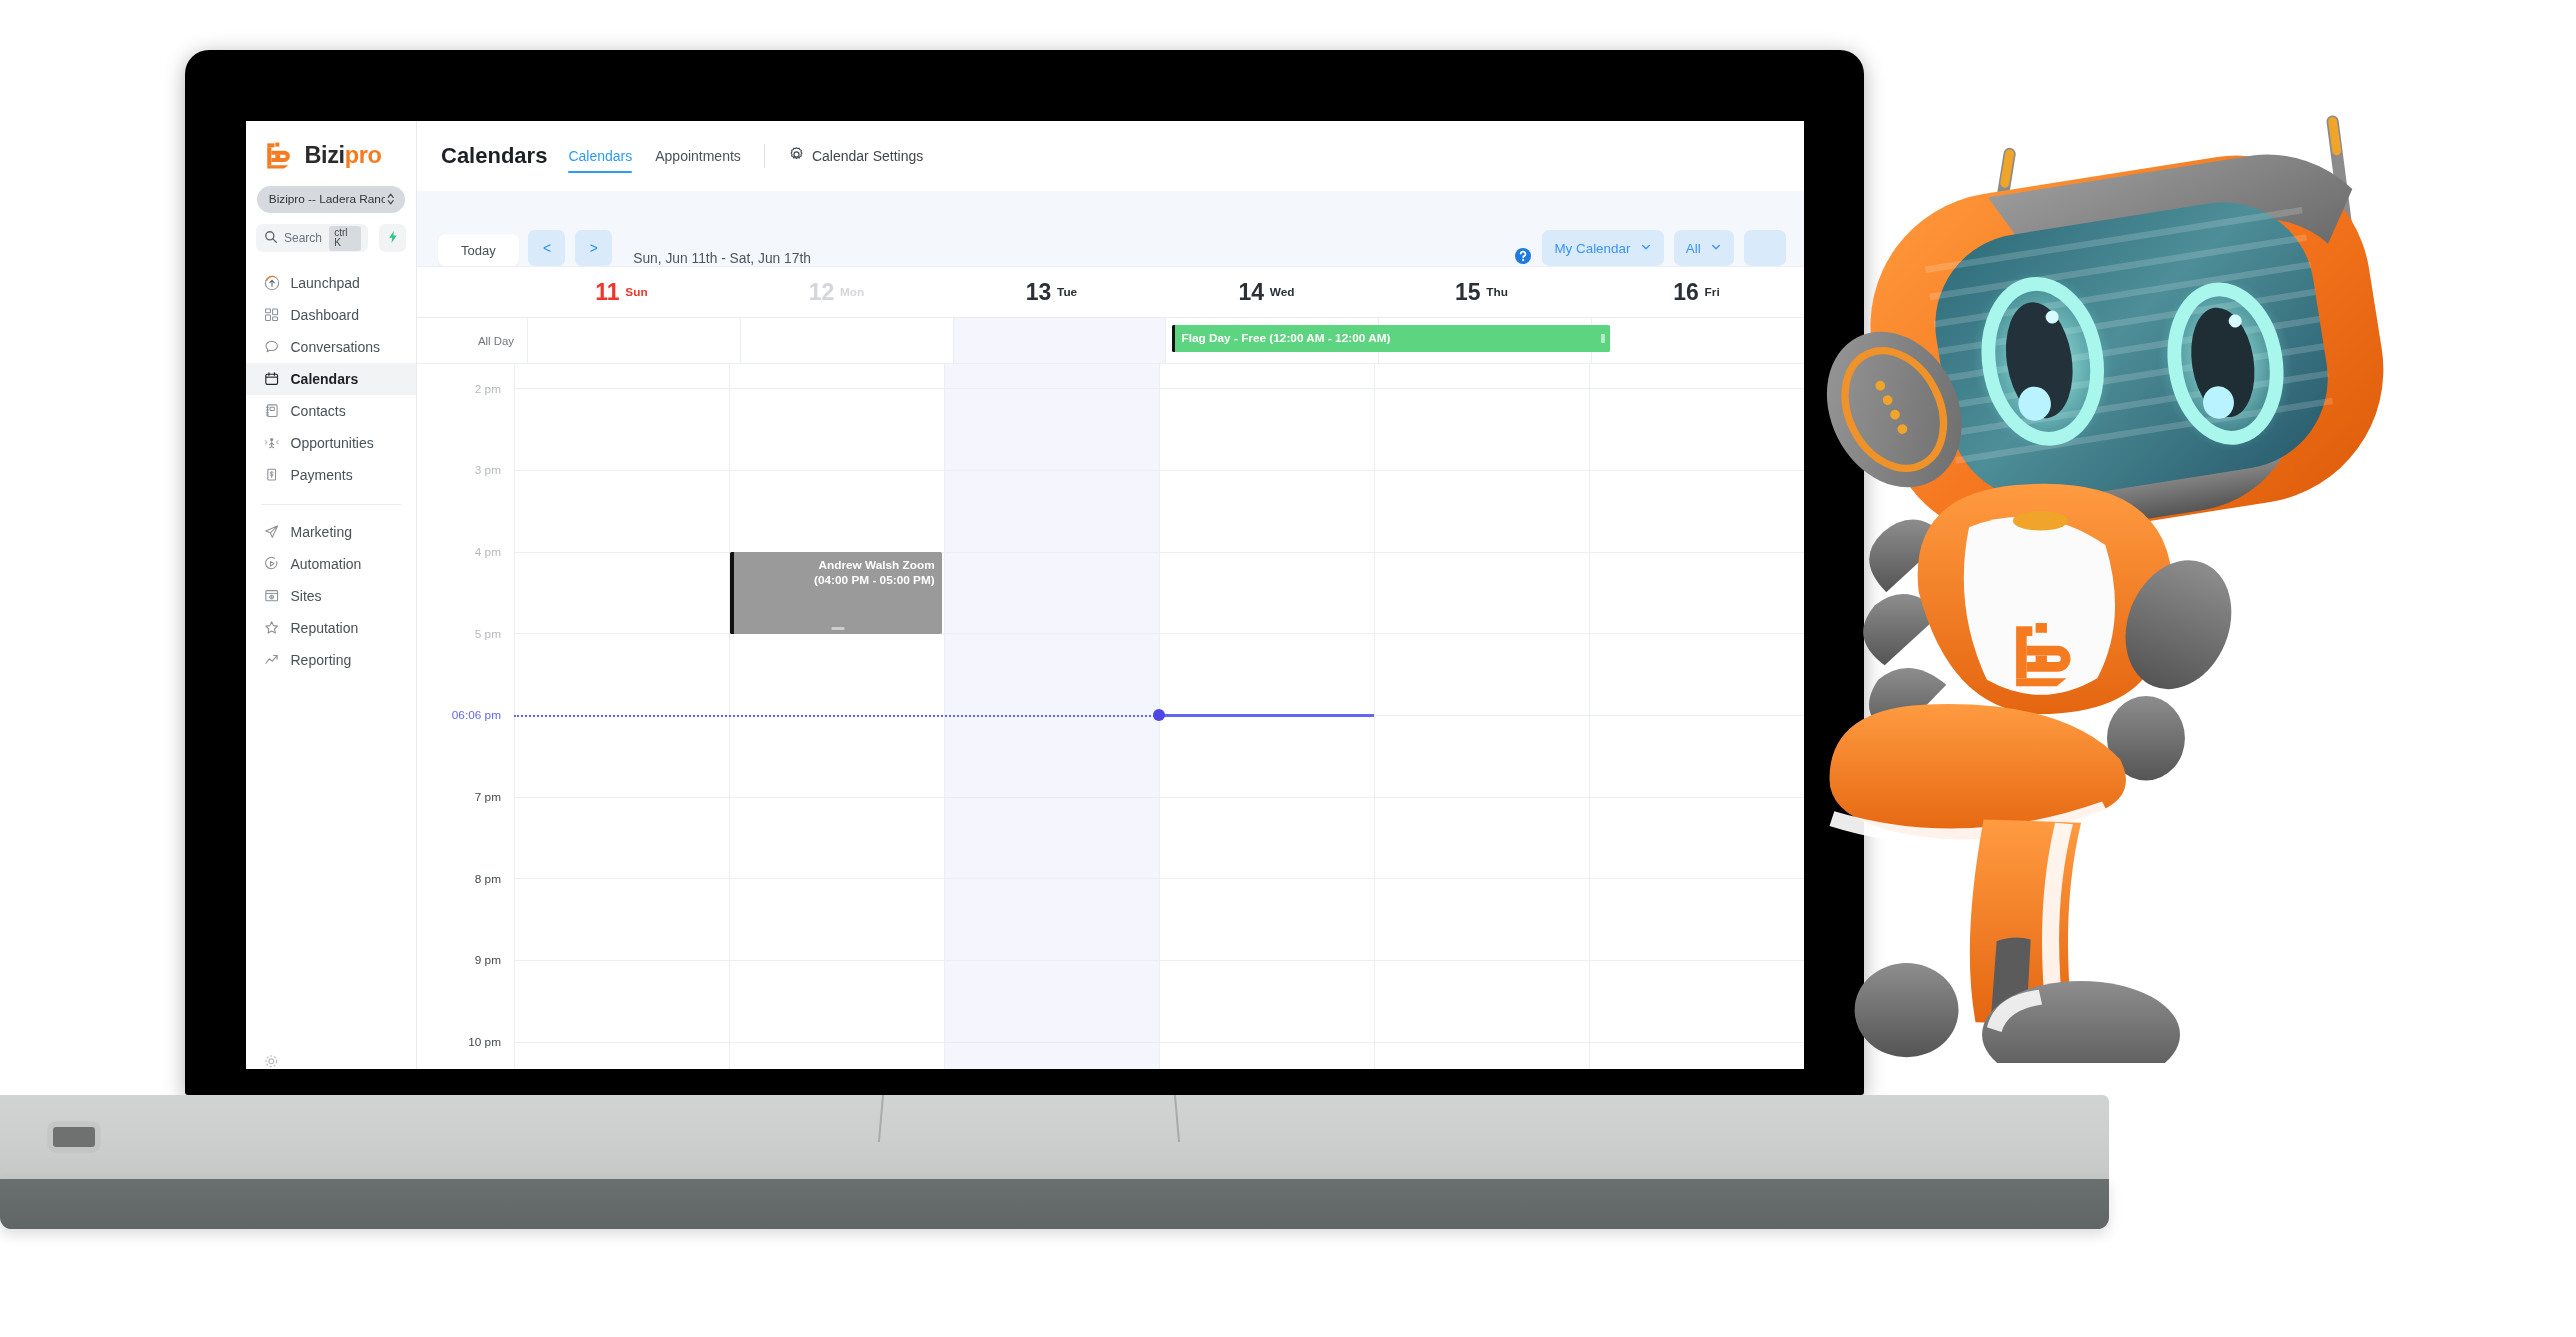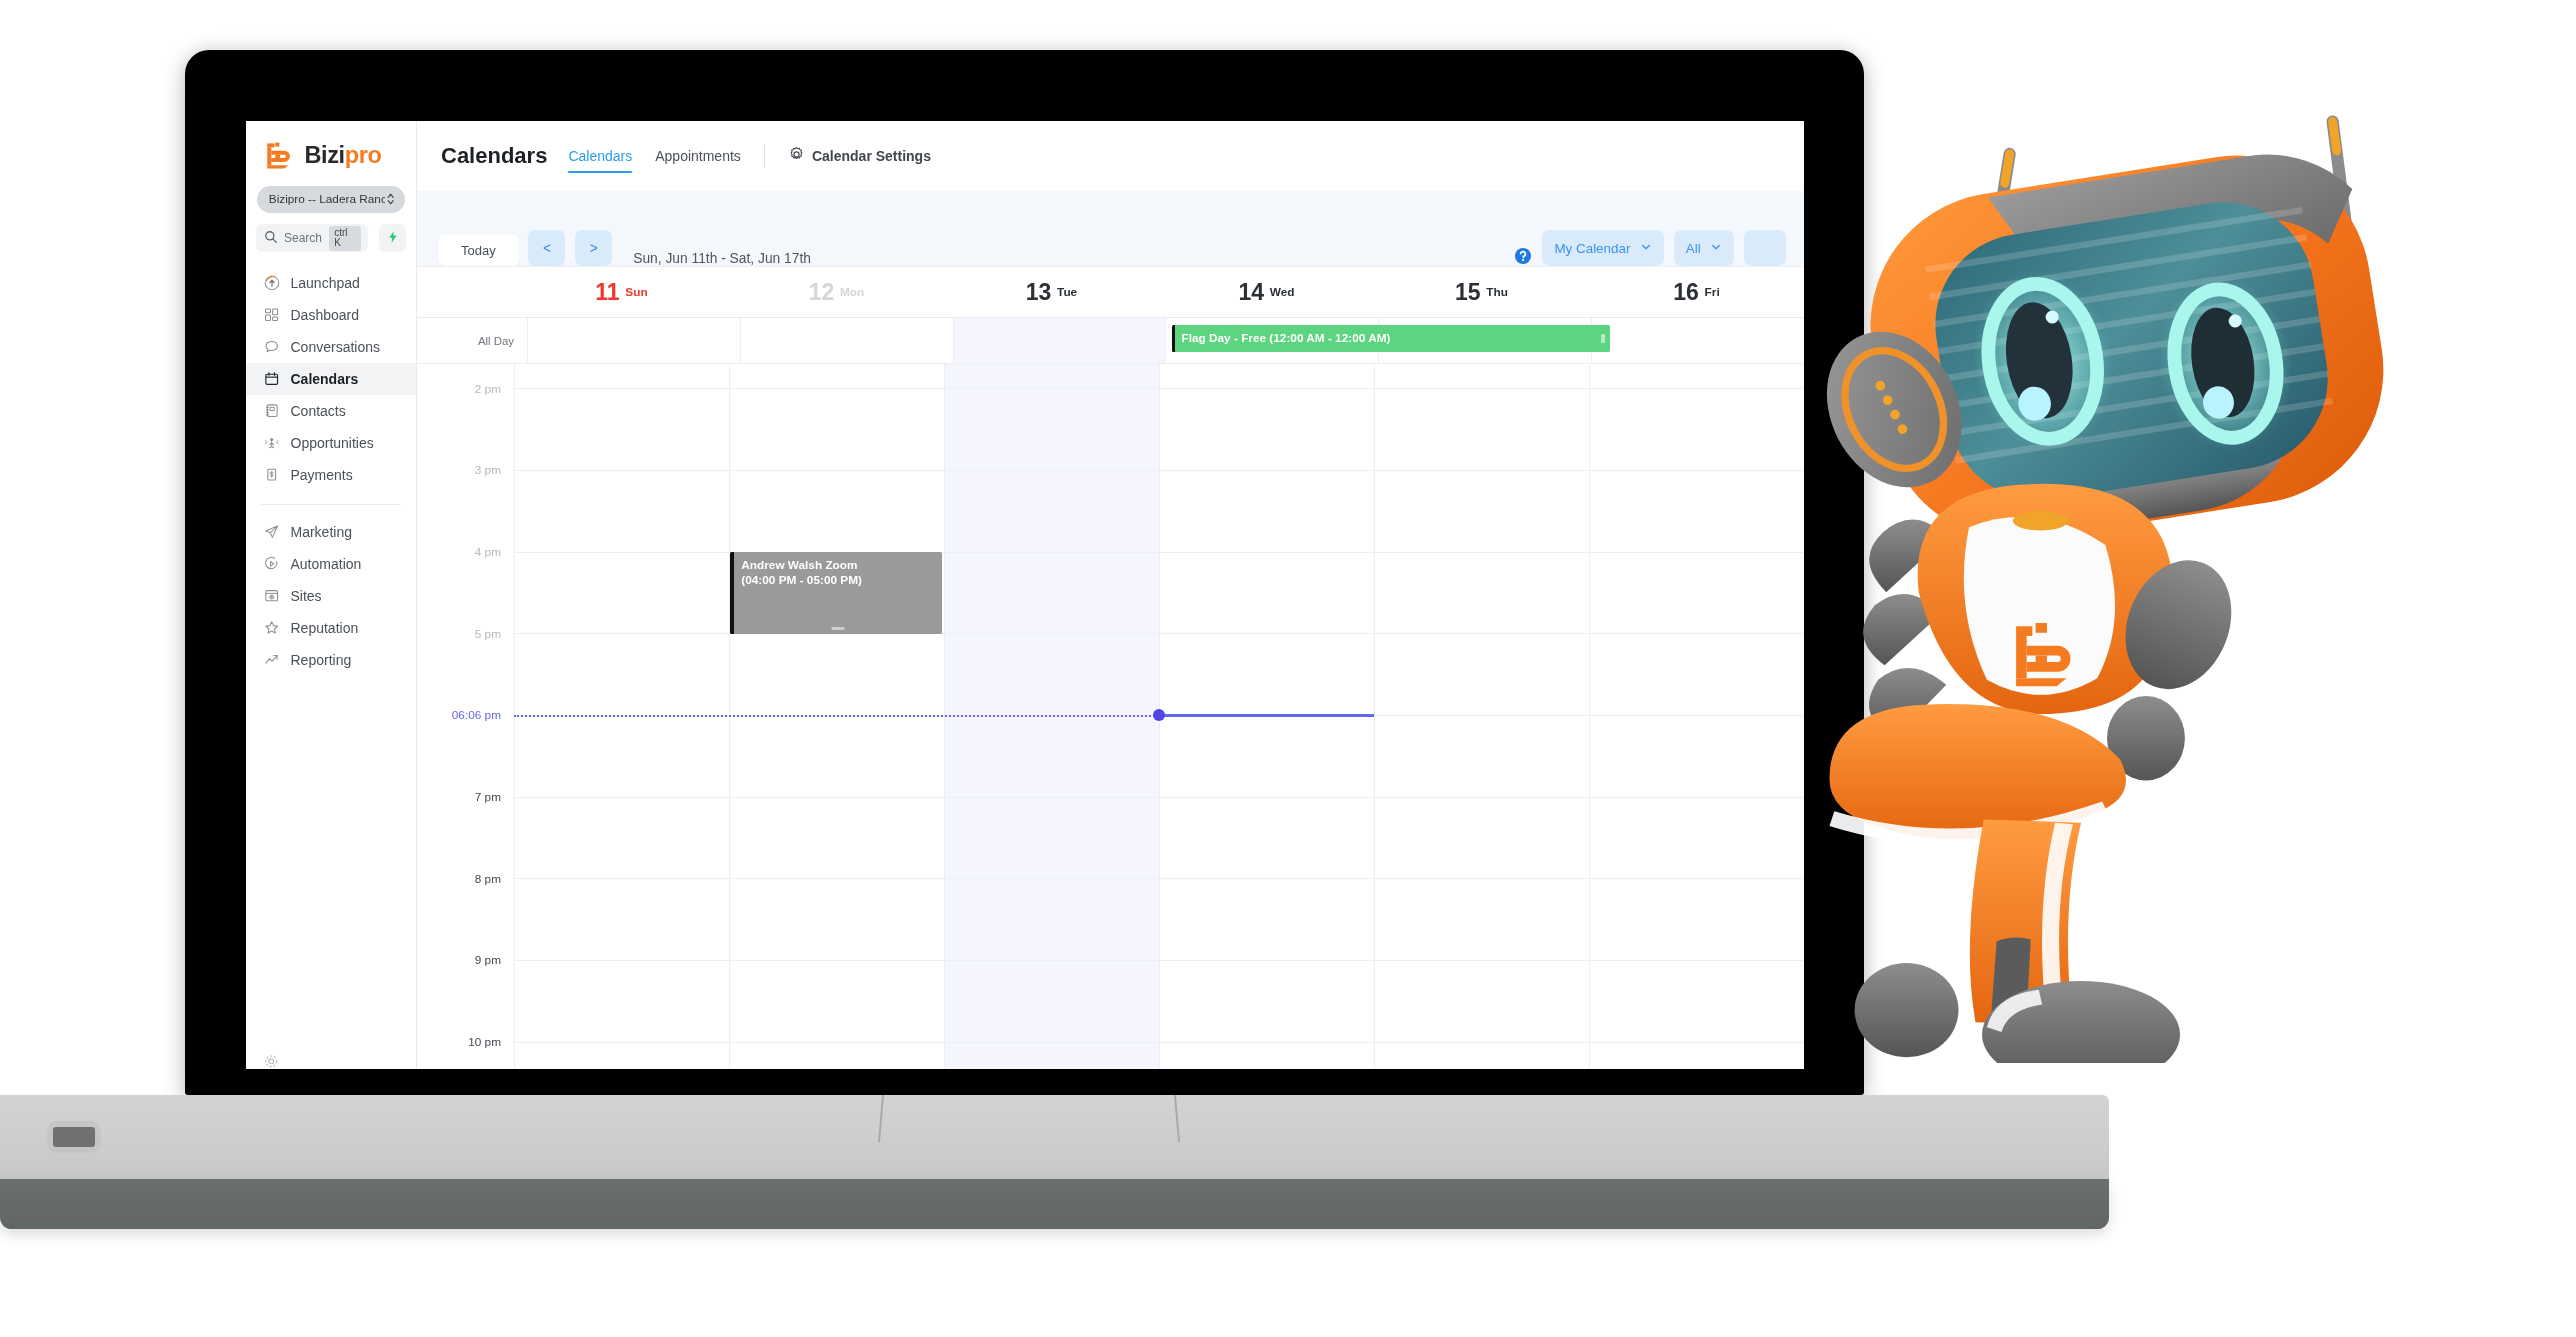--- a/index.html
+++ b/index.html
@@ -69,21 +69,21 @@
   #page-head{height:70px;flex:0 0 70px;display:flex;align-items:center;padding-left:24px;gap:21px;
     background:#ffffff;}
   #page-title{font-size:22px;font-weight:bold;color:#1d2125;}
   .tabs{display:flex;align-items:center;gap:23px;height:70px;}
   .tab{height:70px;display:flex;align-items:center;font-size:14px;color:#4b5157;cursor:pointer;
     position:relative;}
   .tab.active{color:#2d9cf0;}
   .tab.active:after{content:"";position:absolute;left:0;right:0;bottom:18px;height:2.4px;
     background:#2d9cf0;border-radius:1.6px;}
   .tab-div{width:0.8px;height:24px;background:#dcdfe3;}
-  .tab-gear{display:flex;align-items:center;gap:7.3px;font-size:14px;color:#41464c;cursor:pointer;font-weight:bold;}
+  .tab-gear{display:flex;align-items:center;gap:7.3px;font-size:14px;color:#41464c;cursor:pointer;}
 
   #cal-shell{flex:1;background:#f4f7fb;padding:0;display:flex;flex-direction:column;min-height:0;}
   #toolbar{height:75px;flex:0 0 75px;display:flex;align-items:flex-end;padding:0 18px 0 21px;gap:9.7px;}
   .btn-today{height:32px;min-width:58px;background:#ffffff;border-radius:6.5px;display:flex;
     align-items:center;justify-content:center;font-size:13px;color:#4b5157;cursor:pointer;
     padding:0 11.4px;box-shadow:0 0.8px 1.6px rgba(16,24,40,.05);}
   .btn-nav{height:36px;width:37px;background:#d9ebfb;border-radius:6.5px;display:flex;align-items:center;
     justify-content:center;font-size:13.8px;color:#2d8cf0;cursor:pointer;}
   #range-label{font-size:13.8px;color:#50565d;margin-left:11.4px;white-space:nowrap;}
   .tb-spacer{flex:1;}
@@ -123,21 +123,21 @@
     white-space:nowrap;}
   .tlabel.dark{color:#434950;}
   .tlabel.now{color:#6366f1;}
   #day-cols{flex:1;display:flex;position:relative;}
   .dcol{flex:1;border-left:0.8px solid #eceff2;position:relative;}
   .dcol.tue{background:#f5f5fd;}
   #hlines{position:absolute;inset:0;pointer-events:none;}
   .hline{position:absolute;left:0;right:0;height:0.8px;background:#eceff2;}
   #event-block{position:absolute;background:#9a9a9a;border-left:4px solid #111;border-radius:1.6px;
     padding:5.7px 7.3px;cursor:pointer;overflow:hidden;box-sizing:border-box;}
-  #event-block .e-t{font-size:11.8px;font-weight:bold;color:#ffffff;line-height:1.32;}
+  #event-block .e-t{font-size:11.8px;font-weight:bold;color:#ffffff;line-height:1.32;text-align:right;}
   #event-block .e-grip{position:absolute;left:50%;transform:translateX(-50%);bottom:4px;width:13px;
     height:3.2px;background:rgba(255,255,255,.5);border-radius:0.8px;}
   #nowline{position:absolute;left:0;right:0;pointer-events:none;}
   #nowline .dotted{position:absolute;left:0;height:0;border-top:2.4px dotted #6366f1;}
   #nowline .solid{position:absolute;height:2.4px;background:#6366f1;}
   #nowline .dot{position:absolute;width:12px;height:12px;border-radius:50%;background:#4f46e5;
     transform:translate(-50%,-50%);}
 
   
   #robot{position:absolute;left:1797px;top:24px;width:633px;height:1039px;pointer-events:none;}

